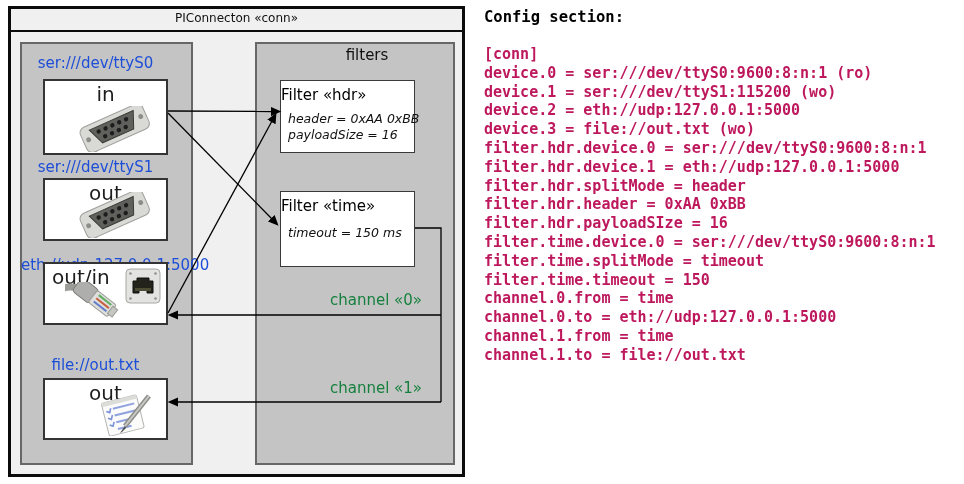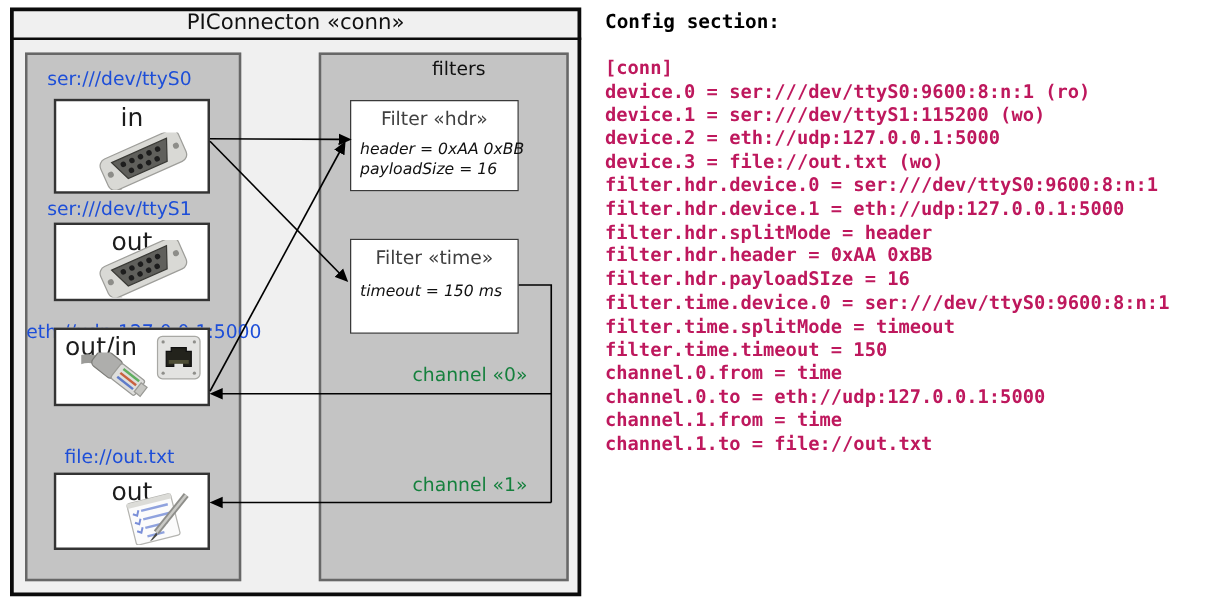--- a/index.html
+++ b/index.html
@@ -9,21 +9,21 @@
     font-family:"DejaVu Sans","Liberation Sans",sans-serif; color:#000; overflow:hidden;
   }
   
   .outer-box {
     position:absolute; left:8px; top:6px; width:457px; height:471px;
     background:#f0f0f0; border:3px solid #0b0b0b;
   }
   .diagram-title {
     position:absolute; left:8px; top:6px; width:457px; height:26px;
     border-bottom:2px solid #0b0b0b; text-align:center;
-    font-size:17px; line-height:24px; color:#111;
+    font-size:12px; line-height:24px; color:#111;
   }
   .panel {
     position:absolute; background:#c4c4c4; border:2px solid #676767;
   }
   .devices-panel { left:20px; top:42px; width:173px; height:423px; }
   .filters-panel { left:255px; top:42px; width:200px; height:423px; }
   .filters-title {
     position:absolute; left:255px; top:46px; width:224px; text-align:center;
     font-size:15px; color:#111;
   }
@@ -37,22 +37,22 @@
   }
   .dir-label {
     position:absolute; top:1px; left:0; width:100%; text-align:center;
     font-size:20px; color:#1c1c1c; line-height:24px;
   }
   .dir-label.left { text-align:left; padding-left:7px; width:auto; }
   .filter-box {
     position:absolute; width:135px; background:#fff; border:1.5px solid #3a3a3a;
   }
   .filter-title {
-    position:absolute; top:5px; left:0; width:100%; text-align:center;
-    font-size:15px; color:#404040;
+    position:absolute; top:5px; left:0; width:100%; text-align:left;
+    font-size:15px; color:#000000;
   }
   .filter-attr {
     position:absolute; left:7px; font-size:12.5px; color:#111; white-space:nowrap;font-style:italic;
   }
   .channel-label {
     position:absolute; width:132px; text-align:right; font-size:15px;
     color:#15803d; white-space:nowrap;
   }
   .icon { position:absolute; }
   svg.overlay {

